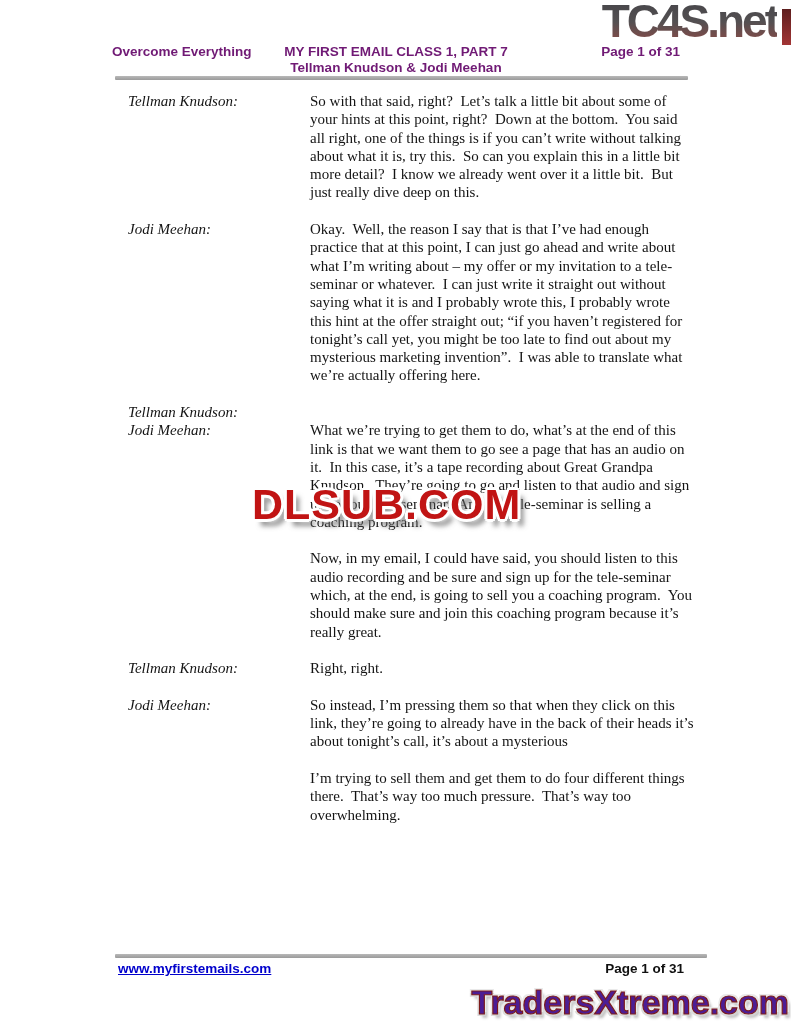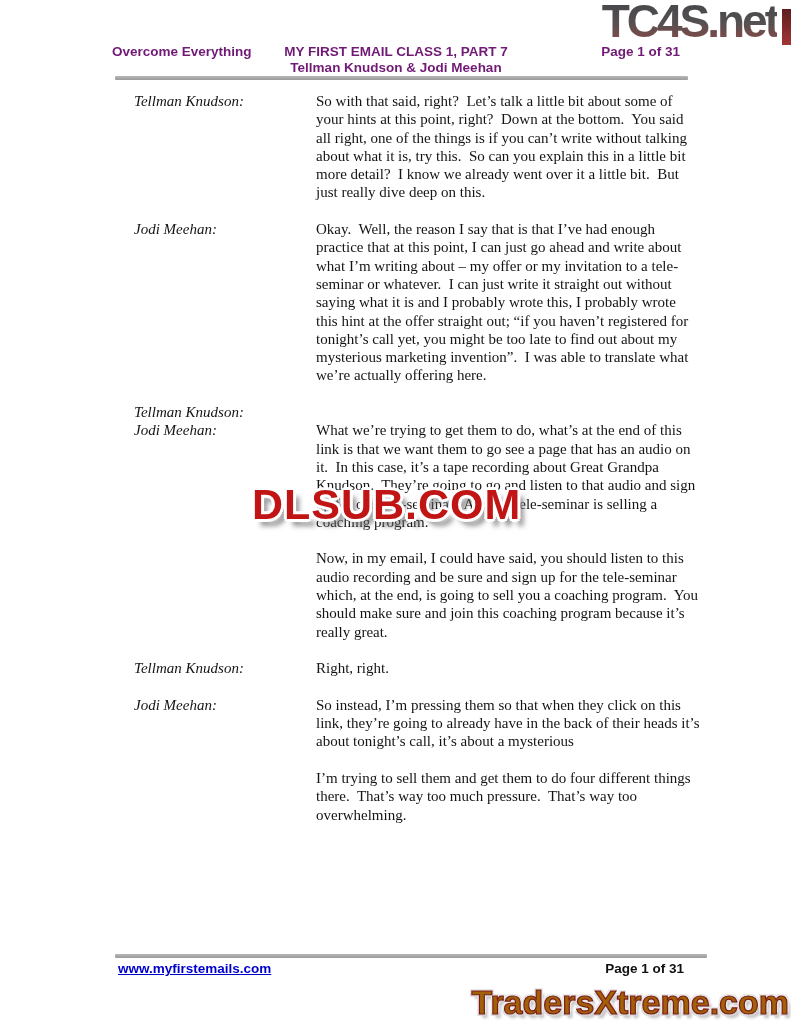--- a/index.html
+++ b/index.html
@@ -66,21 +66,21 @@
     background: linear-gradient(180deg, #b8b8b8, #9a9a9a);
     border-radius: 1px;
   }
   .rule-top { top: 76px; left: 115px; width: 573px; }
   .rule-bottom { top: 954px; left: 115px; width: 592px; }
 
   
   .transcript {
     position: absolute;
     top: 92px;
-    left: 134px;
+    left: 128px;
     width: 566px;
     font-size: 15px;
     line-height: 18.3px;
   }
   .entry { display: flex; }
   .speaker {
     flex: none;
     width: 182px;
     font-style: italic;
   }
@@ -126,21 +126,21 @@
 
   
   .wm-traders {
     position: absolute;
     top: 983px;
     right: 2px;
     font-family: "Liberation Sans", sans-serif;
     font-weight: 900;
     font-size: 34px;
     letter-spacing: 0;
-    color: #a16207;
+    color: #4c1d95;
     -webkit-text-stroke: 1.2px #7c1a1a;
     text-shadow:
       -2px -2px 0 #e9e9e9, 2px -2px 0 #e9e9e9,
       -2px 2px 0 #dcdcdc, 2px 2px 0 #d2d2d2,
       3px 4px 3px #bdbdbd;
   }
 </style>
 </head>
 <body>
 

